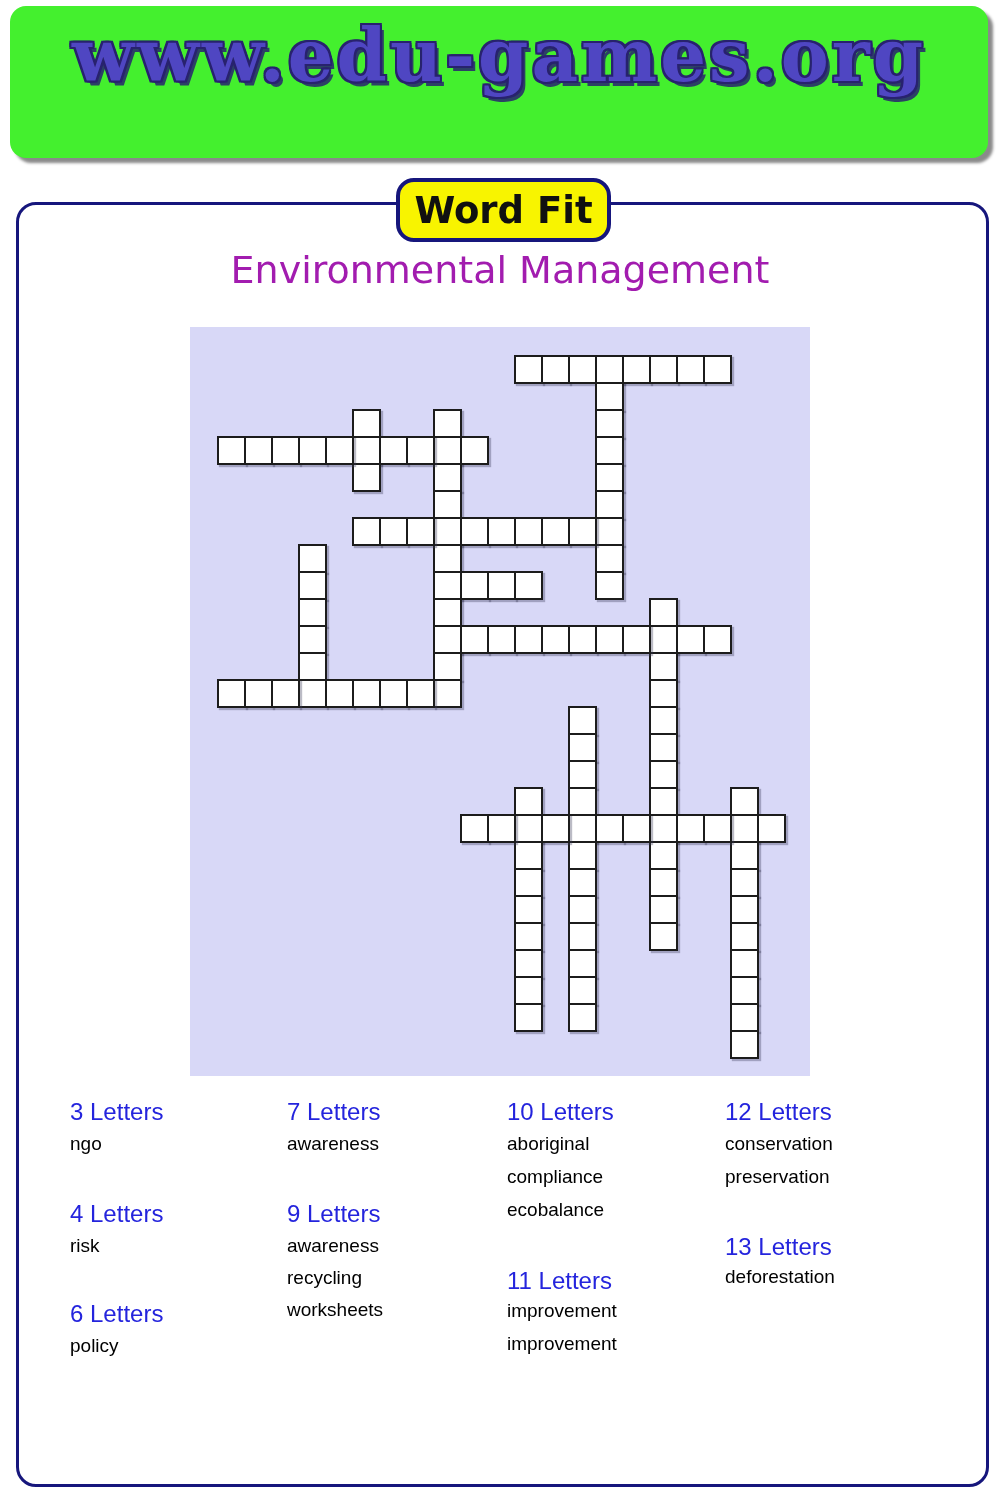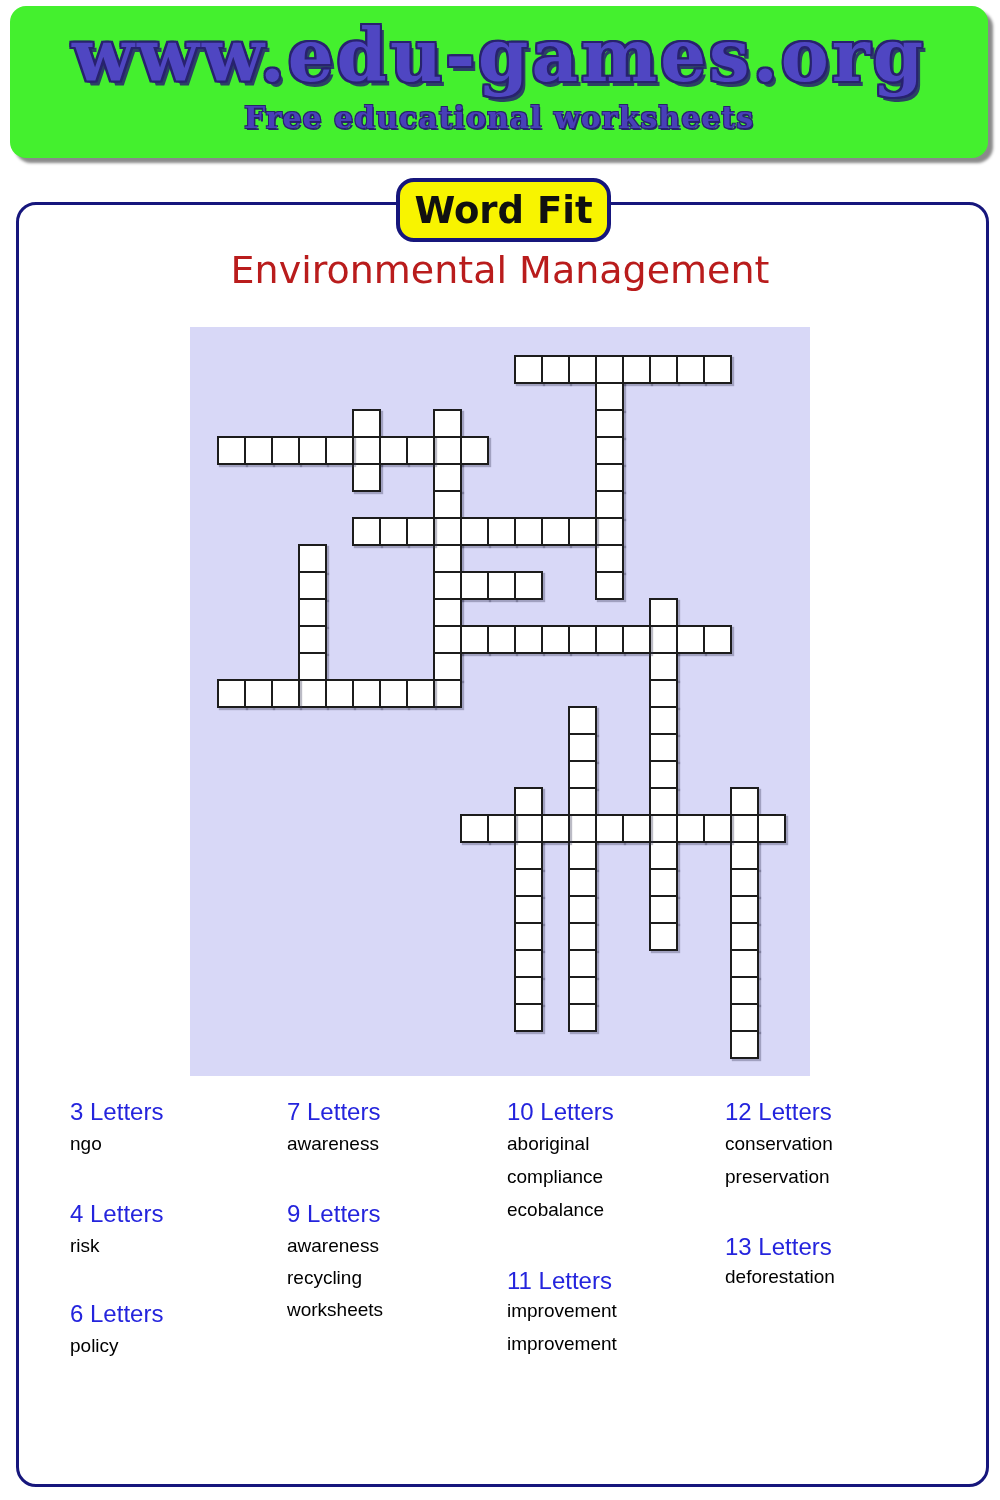--- a/index.html
+++ b/index.html
@@ -21,39 +21,38 @@
           text-shadow:1.5px 1.5px 0 #28226e,-1px -1px 0 #28226e,1px -1px 0 #28226e,-1px 1px 0 #28226e;}
 
   
   .panel{position:absolute;left:16px;top:202px;width:967px;height:1279px;background:#ffffff;
          border:3px solid #16167c;border-radius:20px;}
   .badge{position:absolute;left:396px;top:178px;width:207px;height:56px;background:#f8f400;
          border:4px solid #16167c;border-radius:18px;z-index:5;
          display:flex;align-items:center;justify-content:center;
          font-family:"DejaVu Sans", sans-serif;font-weight:bold;font-size:37px;color:#101010;}
   .sheet-title{position:absolute;left:0;top:248px;width:1000px;text-align:center;
-         font-family:"DejaVu Sans", sans-serif;font-size:38px;color:#b91c1c;}
+         font-family:"DejaVu Sans", sans-serif;font-size:38px;color:#a21caf;}
 
   
   .grid{position:absolute;left:190px;top:327px;width:620px;height:749px;background:#d8d8f7;}
   .cell{position:absolute;width:29px;height:29px;box-sizing:border-box;background:#ffffff;
         border:2px solid #1c1c1c;box-shadow:2px 2px 1px rgba(60,60,90,0.35);}
 
   
   .wl-header{position:absolute;font-size:24px;color:#2424dd;white-space:nowrap;}
   .wl-word{position:absolute;font-size:19px;color:#000000;white-space:nowrap;}
 </style>
 </head>
 <body>
 
 <div class="page">
 
   <div class="banner">
     <h1 class="site-title">www.edu-games.org</h1>
-    <p class="tagline">Free educational worksheets</p>
   </div>
 
   <div class="panel"></div>
   <div class="badge">Word Fit</div>
   <div class="sheet-title">Environmental Management</div>
 
   <div class="grid" id="grid">
       <div class="cell" style="left: 324px; top: 28px;"></div>
       <div class="cell" style="left: 351px; top: 28px;"></div>
       <div class="cell" style="left: 378px; top: 28px;"></div>

